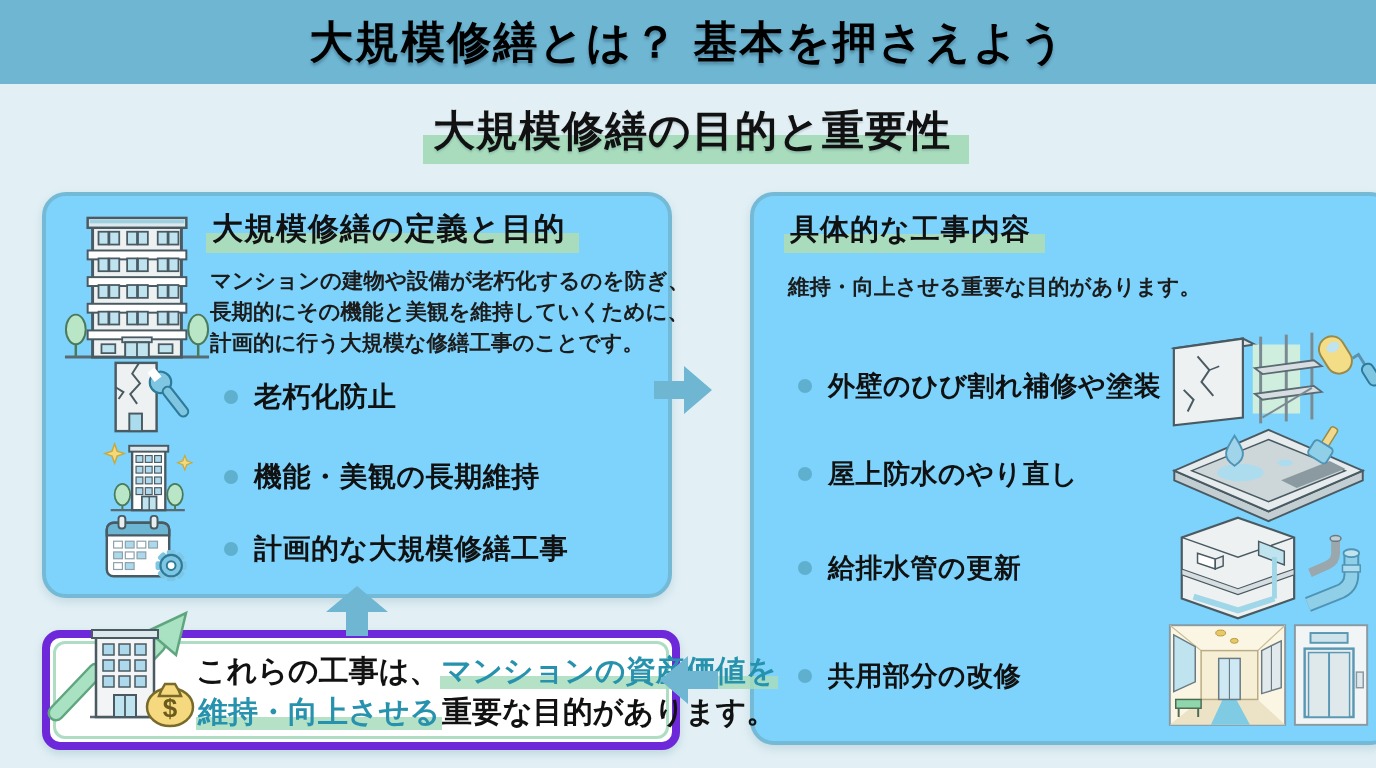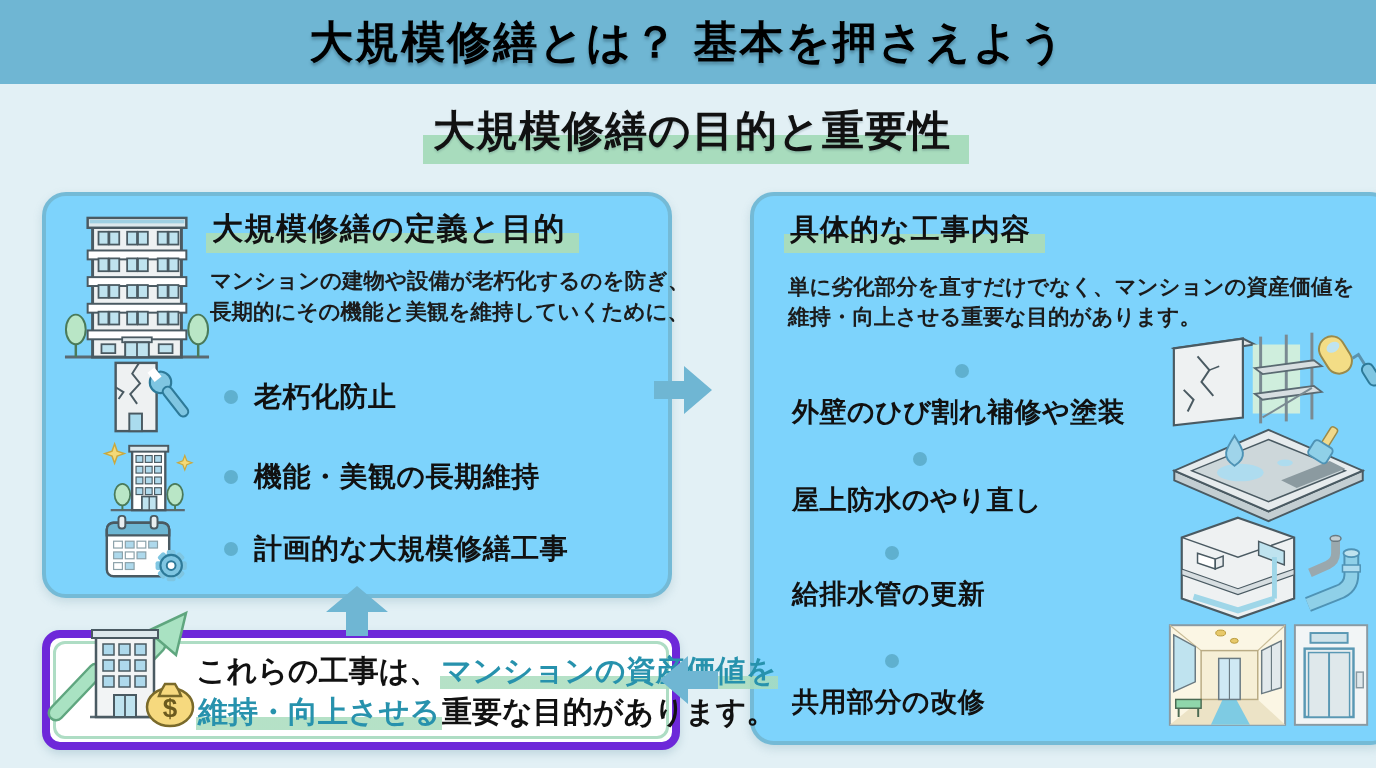--- a/index.html
+++ b/index.html
@@ -58,21 +58,21 @@
   .main-icon{position:absolute;left:16px;top:14px;width:150px;height:154px;}
   .main-icon svg{width:100%;height:100%;}
 
   
   .l-row{position:absolute;left:48px;display:flex;align-items:center;gap:16px;height:78px;}
   .l-icon{width:108px;height:78px;display:flex;align-items:center;justify-content:center;}
   .l-icon svg{max-width:108px;max-height:78px;}
   .dot{width:14px;height:14px;border-radius:50%;background:#5fb0cf;flex:0 0 auto;margin-left:6px;}
   .bullet-label{font-size:28px;font-weight:bold;color:#111;white-space:nowrap;letter-spacing:.5px;}
 
-  .r-row{position:absolute;left:38px;display:flex;align-items:center;gap:16px;height:44px;flex-direction:column;}
+  .r-row{position:absolute;left:38px;display:flex;align-items:center;gap:16px;height:44px;}
   .r-row .bullet-label{font-size:27px;}
   .r-icon{position:absolute;}
   .r-icon svg{width:100%;height:100%;}
 
   
   .bottom-card{
     position:absolute;left:42px;top:630px;width:622px;height:104px;
     background:#fff;border:8px solid #6d28d9;border-radius:18px;
     box-shadow:0 4px 8px rgba(90,140,160,.25);
   }
@@ -144,20 +144,21 @@
         <rect x="40" y="136" width="14" height="9" fill="#bfe3ef" stroke="#4a5a62" stroke-width="1.8"></rect>
         <rect x="98" y="136" width="14" height="9" fill="#bfe3ef" stroke="#4a5a62" stroke-width="1.8"></rect>
       </svg>
     </div>
 
     <h2 class="card-heading">大規模修繕の定義と目的</h2>
 
     <div class="paragraph">
       <div>マンションの建物や設備が老朽化するのを防ぎ、</div>
       <div>長期的にその機能と美観を維持していくために、</div>
+      <div>計画的に行う大規模な修繕工事のことです。</div>
     </div>
 
     <div class="l-row" style="top:162px">
       <div class="l-icon">
         <svg viewBox="0 0 95 80">
           <rect x="14" y="5" width="42" height="70" fill="#eef1f2" stroke="#4a5a62" stroke-width="2.5"></rect>
           <polyline points="38,5 31,16 39,26 29,37 36,47" fill="none" stroke="#4a5a62" stroke-width="2"></polyline>
           <polyline points="14,30 22,35 17,42" fill="none" stroke="#4a5a62" stroke-width="2"></polyline>
           <rect x="28" y="57" width="13" height="18" fill="#aadcee" stroke="#4a5a62" stroke-width="2"></rect>
           <g transform="translate(60,25) rotate(-38)">
@@ -237,21 +238,20 @@
       </div>
       <span class="dot"></span>
       <span class="bullet-label">計画的な大規模修繕工事</span>
     </div>
   </section>
 
   <section class="card right-card">
     <h2 class="card-heading">具体的な工事内容</h2>
 
     <div class="paragraph">
-      <div>単に劣化部分を直すだけでなく、マンションの資産価値を</div>
       <div>維持・向上させる重要な目的があります。</div>
     </div>
 
     <div class="r-row" style="top:168px">
       <span class="dot"></span>
       <span class="bullet-label">外壁のひび割れ補修や塗装</span>
     </div>
     <div class="r-row" style="top:256px">
       <span class="dot"></span>
       <span class="bullet-label">屋上防水のやり直し</span>

